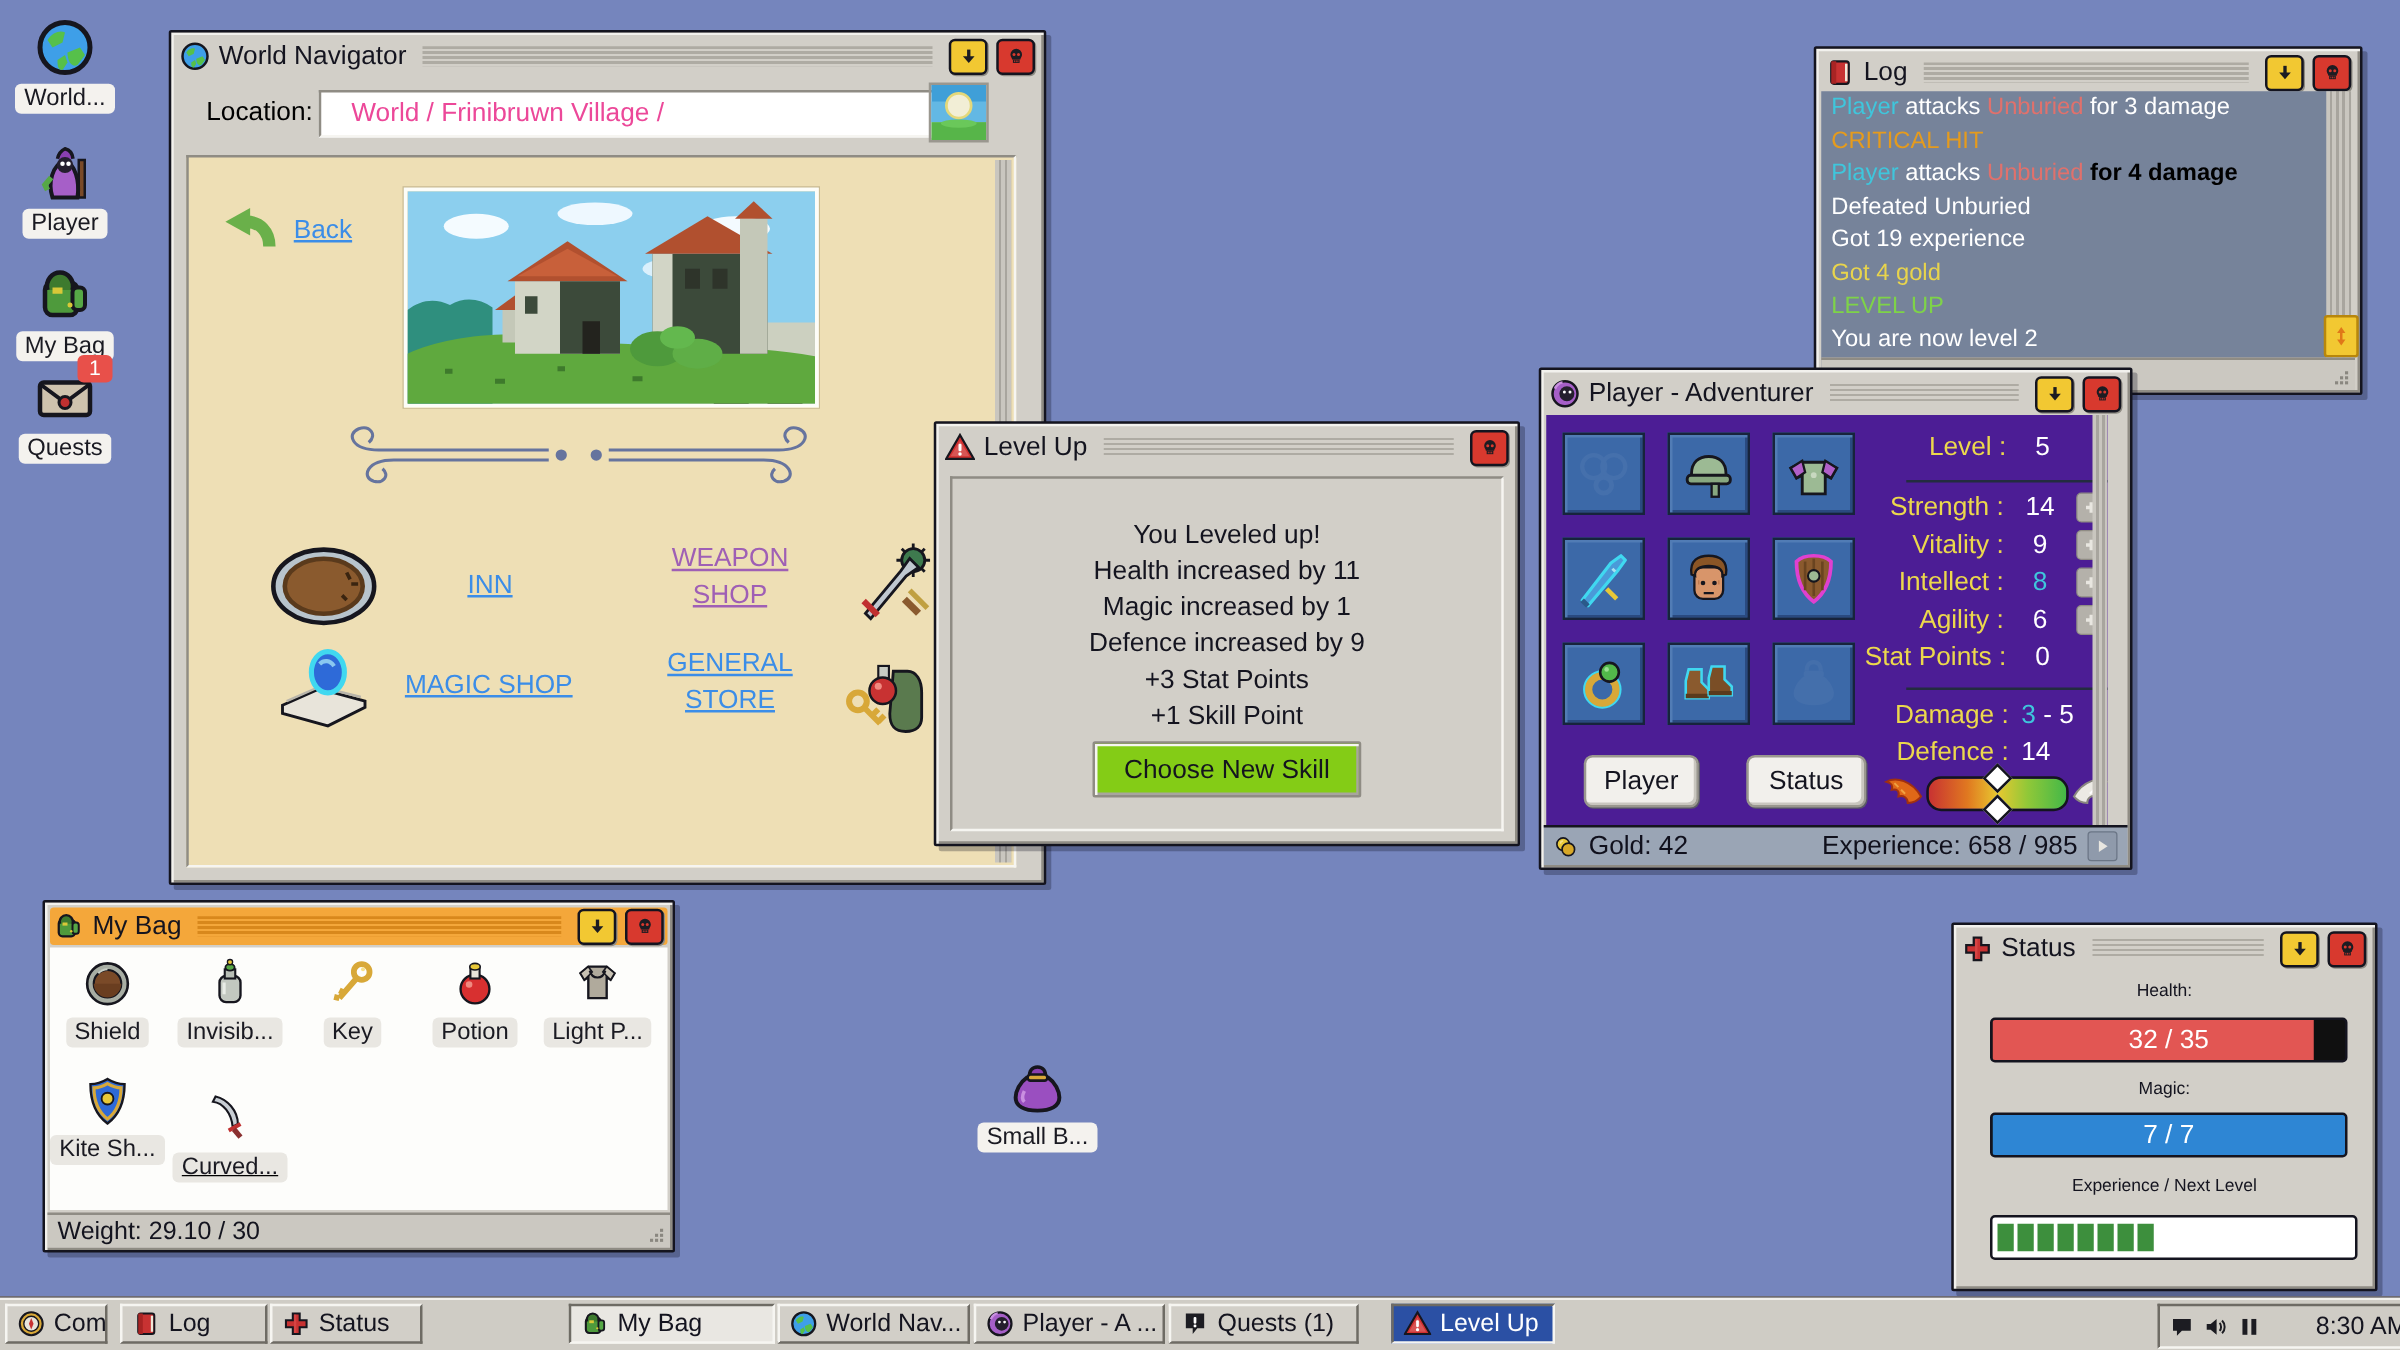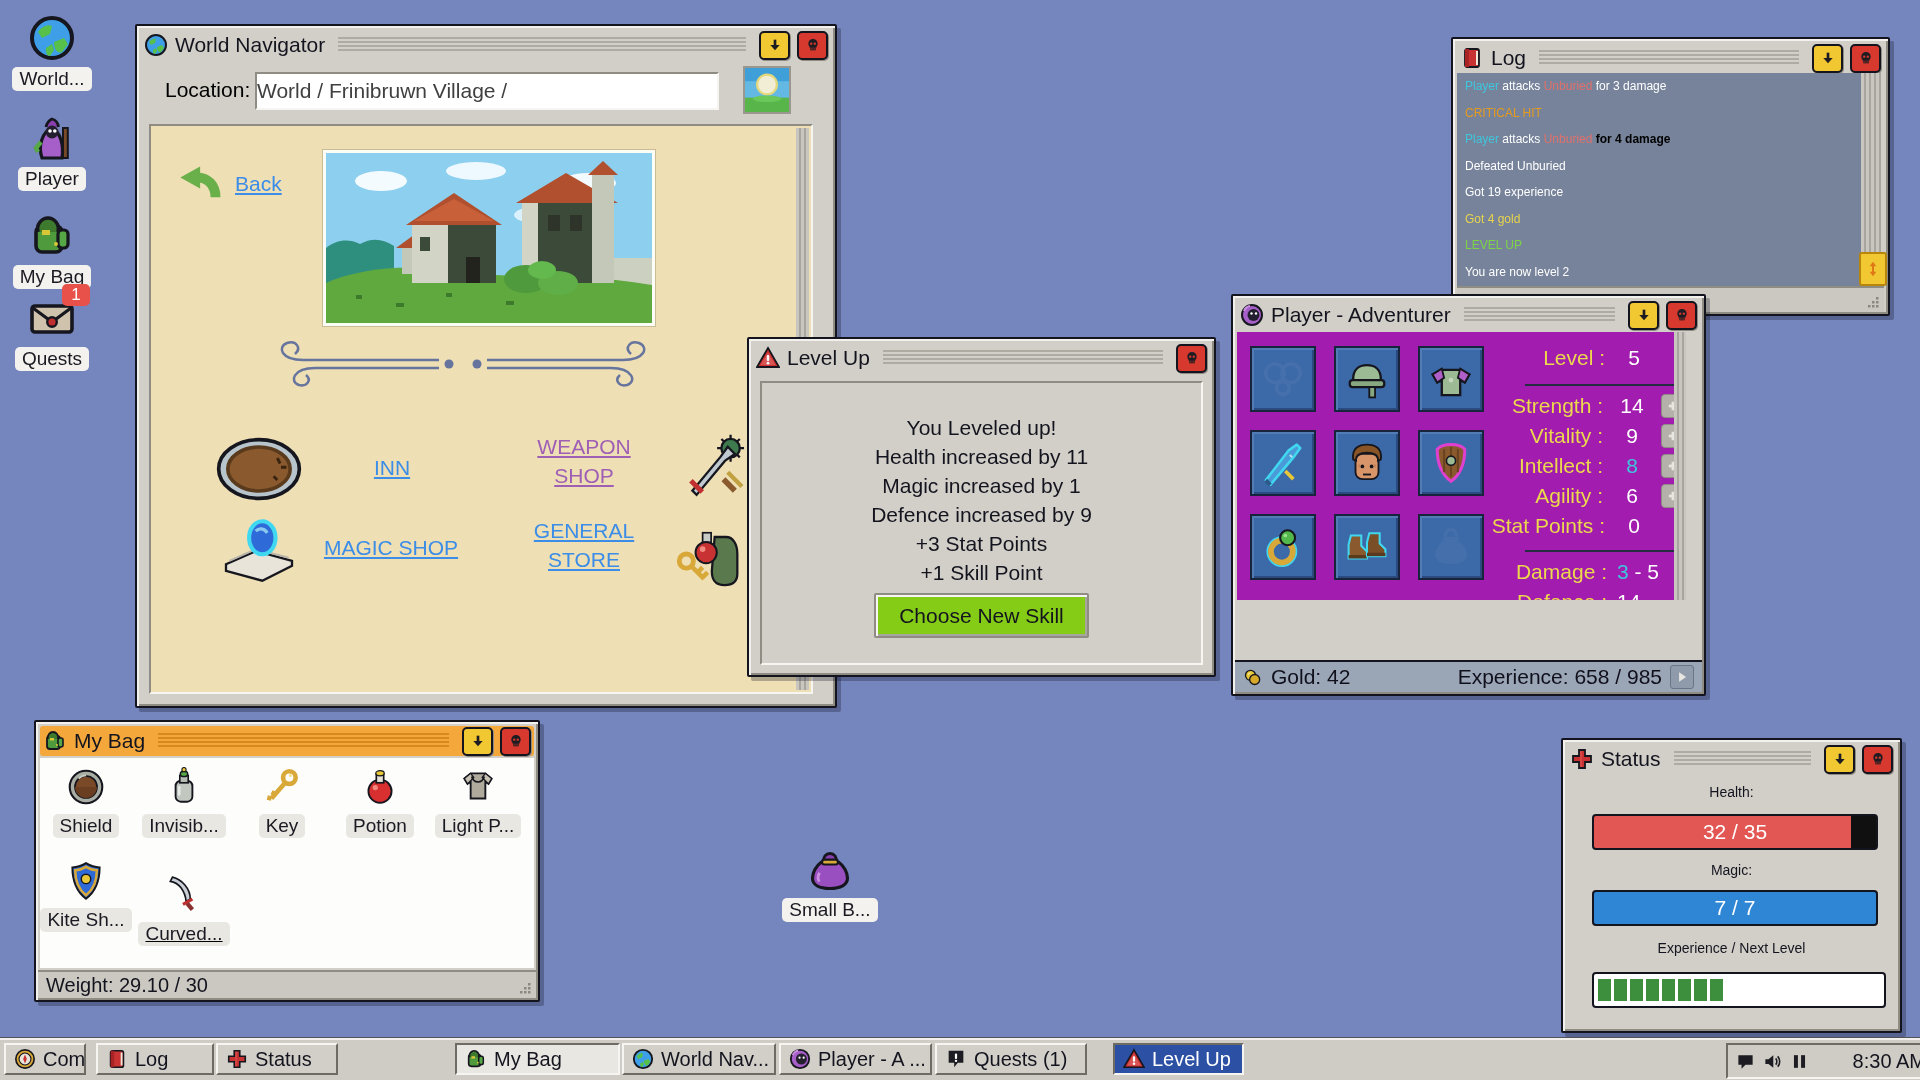--- a/index.html
+++ b/index.html
@@ -33,21 +33,21 @@
     font-size:17px;text-align:center;border-radius:5px;padding:1px 6px;z-index:2}
   #small-item{position:absolute;left:772px;top:850px;width:116px;display:flex;
     flex-direction:column;align-items:center;gap:6px}
   #small-item .icon{width:42px;height:42px}
 
   
   #win-world{left:135px;top:24px;width:698px;height:680px;z-index:1}
   #wn-loc-label{position:absolute;left:28px;top:52px;font-size:21px}
   #wn-loc-input{position:absolute;left:118px;top:46px;width:460px;height:34px;font-size:21px;
     font-family:"Liberation Sans",sans-serif;border:2px solid;border-color:#8f8c84 #f6f5f1 #f6f5f1 #8f8c84;
-    background:#fff;padding:0 0;color:#404040}
+    background:#fff;padding:0 24px;color:#ec4899}
   #wn-mini{position:absolute;left:606px;top:40px;width:44px;height:44px;border:2px solid #9a978f}
   #wn-content{position:absolute;left:12px;top:98px;width:660px;height:566px;background:#eedfb5}
   #wn-vtrack{right:2px;top:2px;bottom:2px;width:13px}
   .back-row{position:absolute;left:26px;top:36px;display:flex;align-items:center;gap:14px}
   .back-row .icon{width:44px;height:44px}
   .wn-link{color:#3b8de8;text-decoration:underline;font-size:21px;cursor:pointer;white-space:pre-line;text-align:center;display:inline-block}
   .wn-link.visited{color:#9f5fb5}
   #wn-village{position:absolute;left:172px;top:24px;width:326px;height:170px;border:3px solid #fdfdf8;box-shadow:0 0 0 1px #c9bb93}
   #wn-ornament{position:absolute;left:92px;top:212px;width:440px;height:52px}
   .shop-icon{position:absolute}
@@ -56,33 +56,33 @@
   #magic-icon{left:62px;top:392px;width:92px;height:66px}
   #general-icon{left:524px;top:394px;width:68px;height:68px}
   #link-inn{position:absolute;left:196px;top:330px;width:90px}
   #link-weapon{position:absolute;left:362px;top:306px;width:142px;line-height:29px}
   #link-magic{position:absolute;left:150px;top:410px;width:180px}
   #link-general{position:absolute;left:362px;top:390px;width:142px;line-height:29px}
 
   
   #win-log{left:1451px;top:37px;width:435px;height:275px;z-index:2}
   #log-body{position:absolute;left:4px;top:34px;width:401px;height:237px;background:#76839a;
-    padding:0 0 0 8px;overflow:hidden;font-size:12px;line-height:26.5px}
+    padding:0 0 0 8px;overflow:hidden;font-size:19px;line-height:26.5px}
   .log-line{white-space:nowrap}
   #log-scroll{position:absolute;left:405px;top:34px;width:26px;height:213px}
   #log-scroll .vtrack{left:3px;right:3px;top:0;bottom:0}
   #log-updown{position:absolute;left:1px;bottom:0;width:24px;height:30px;background:#f2c832;
     border:2px solid #b8860b;border-radius:3px;display:flex;align-items:center;justify-content:center}
   #log-updown .icon{width:16px;height:20px}
   #log-bottom{position:absolute;left:4px;top:247px;width:427px;height:24px;background:#cbc8c1;
     border-top:2px solid #8f8c84}
 
   
   #win-player{left:1231px;top:294px;width:471px;height:398px;z-index:3}
-  #pl-content{position:absolute;left:4px;top:36px;width:449px;height:268px;background:#a21caf;overflow:hidden}
+  #pl-content{position:absolute;left:4px;top:36px;width:449px;height:328px;background:#4c1d95;overflow:hidden}
   #pl-vtrack{right:0;top:0;bottom:0;width:12px}
   .slot{position:absolute;width:62px;height:62px;background:#3c69a8;border:2px solid #17243c;
     box-shadow:inset 2px 2px 0 #517cb5,inset -2px -2px 0 #2a4a80;display:flex;align-items:center;justify-content:center}
   .slot .icon{width:46px;height:46px}
   .stat-row,.lvl-row{position:absolute;left:200px;width:248px;display:flex;align-items:center;
     justify-content:flex-end;gap:8px;font-size:21px}
   .s-label{color:#ecd84c;text-align:right;flex:1;white-space:nowrap}
   .s-val{color:#fff;width:42px;text-align:center}
   .plus-btn{width:22px;height:22px;background:#b4b1aa;border:1px solid #8f8c84;border-radius:4px;
     display:flex;align-items:center;justify-content:center;flex:none}

